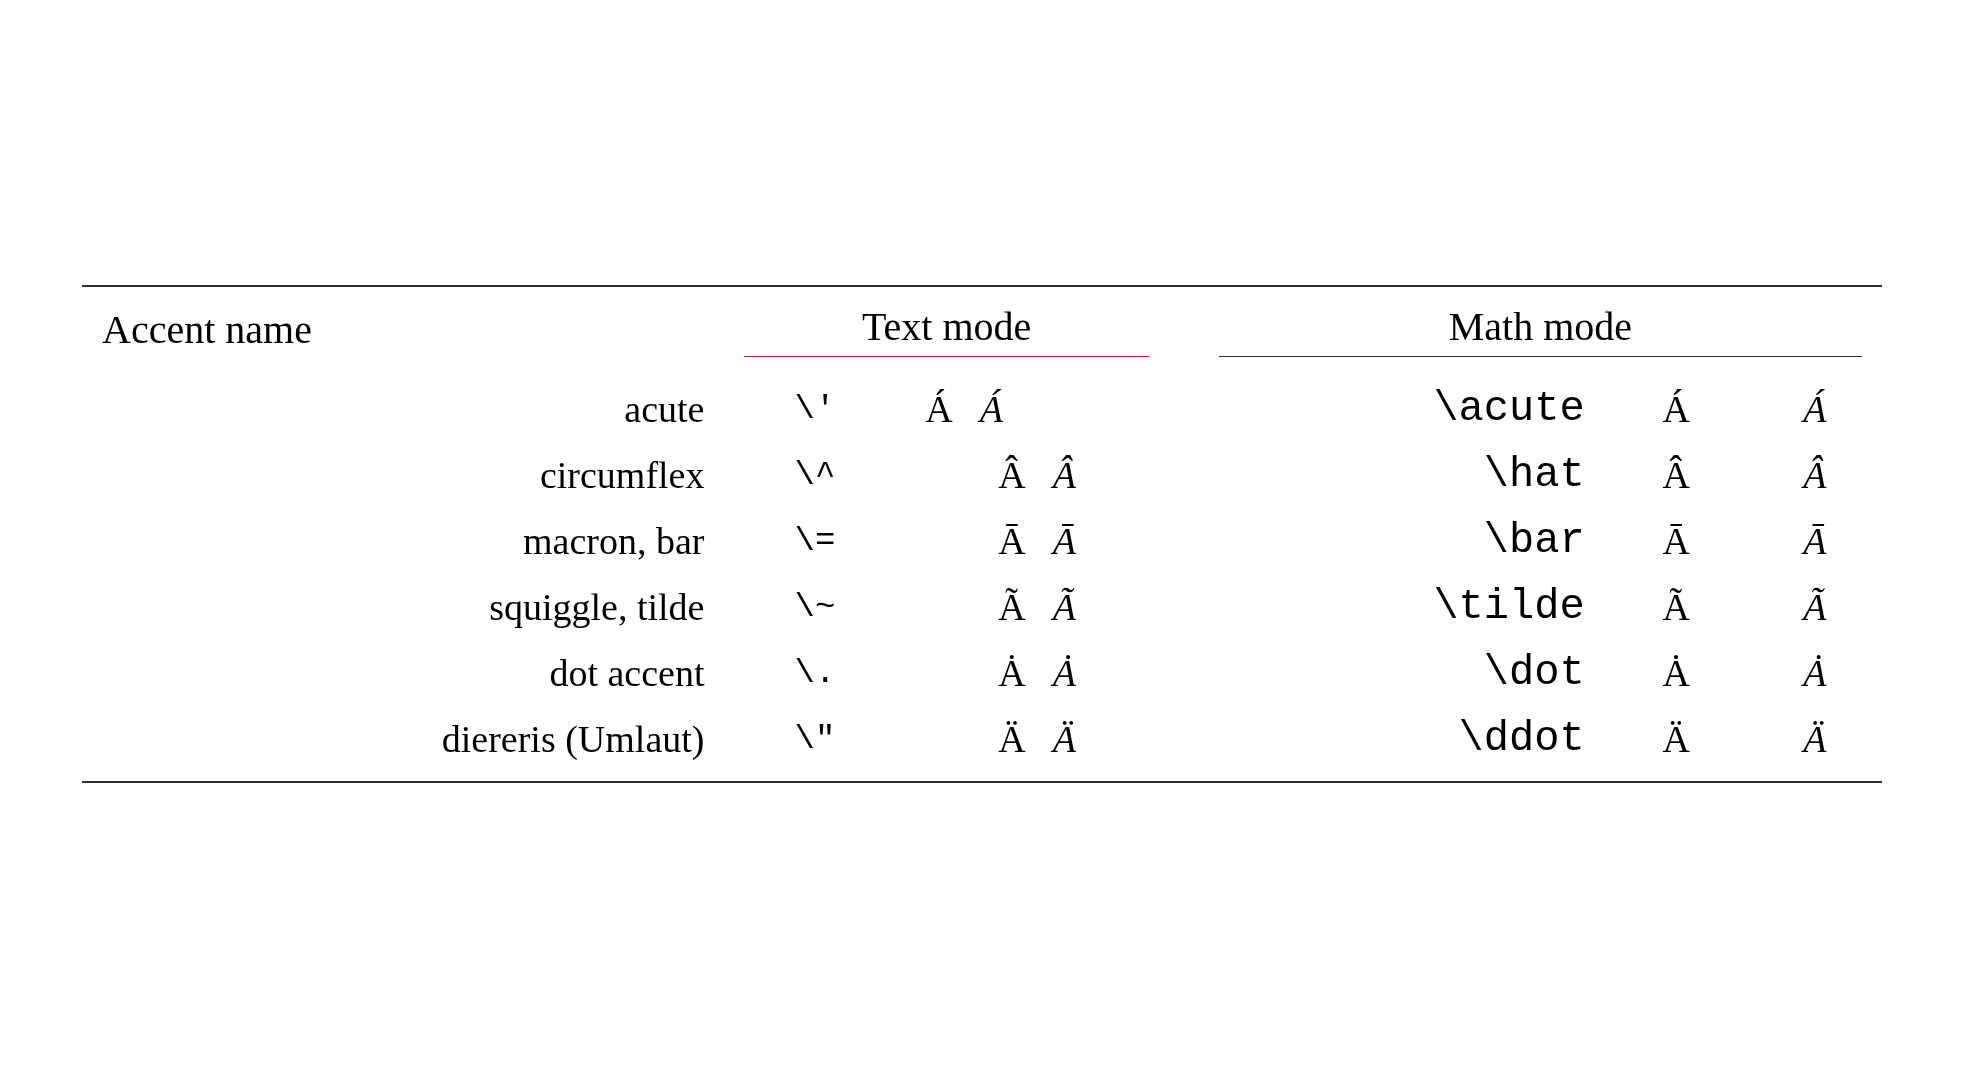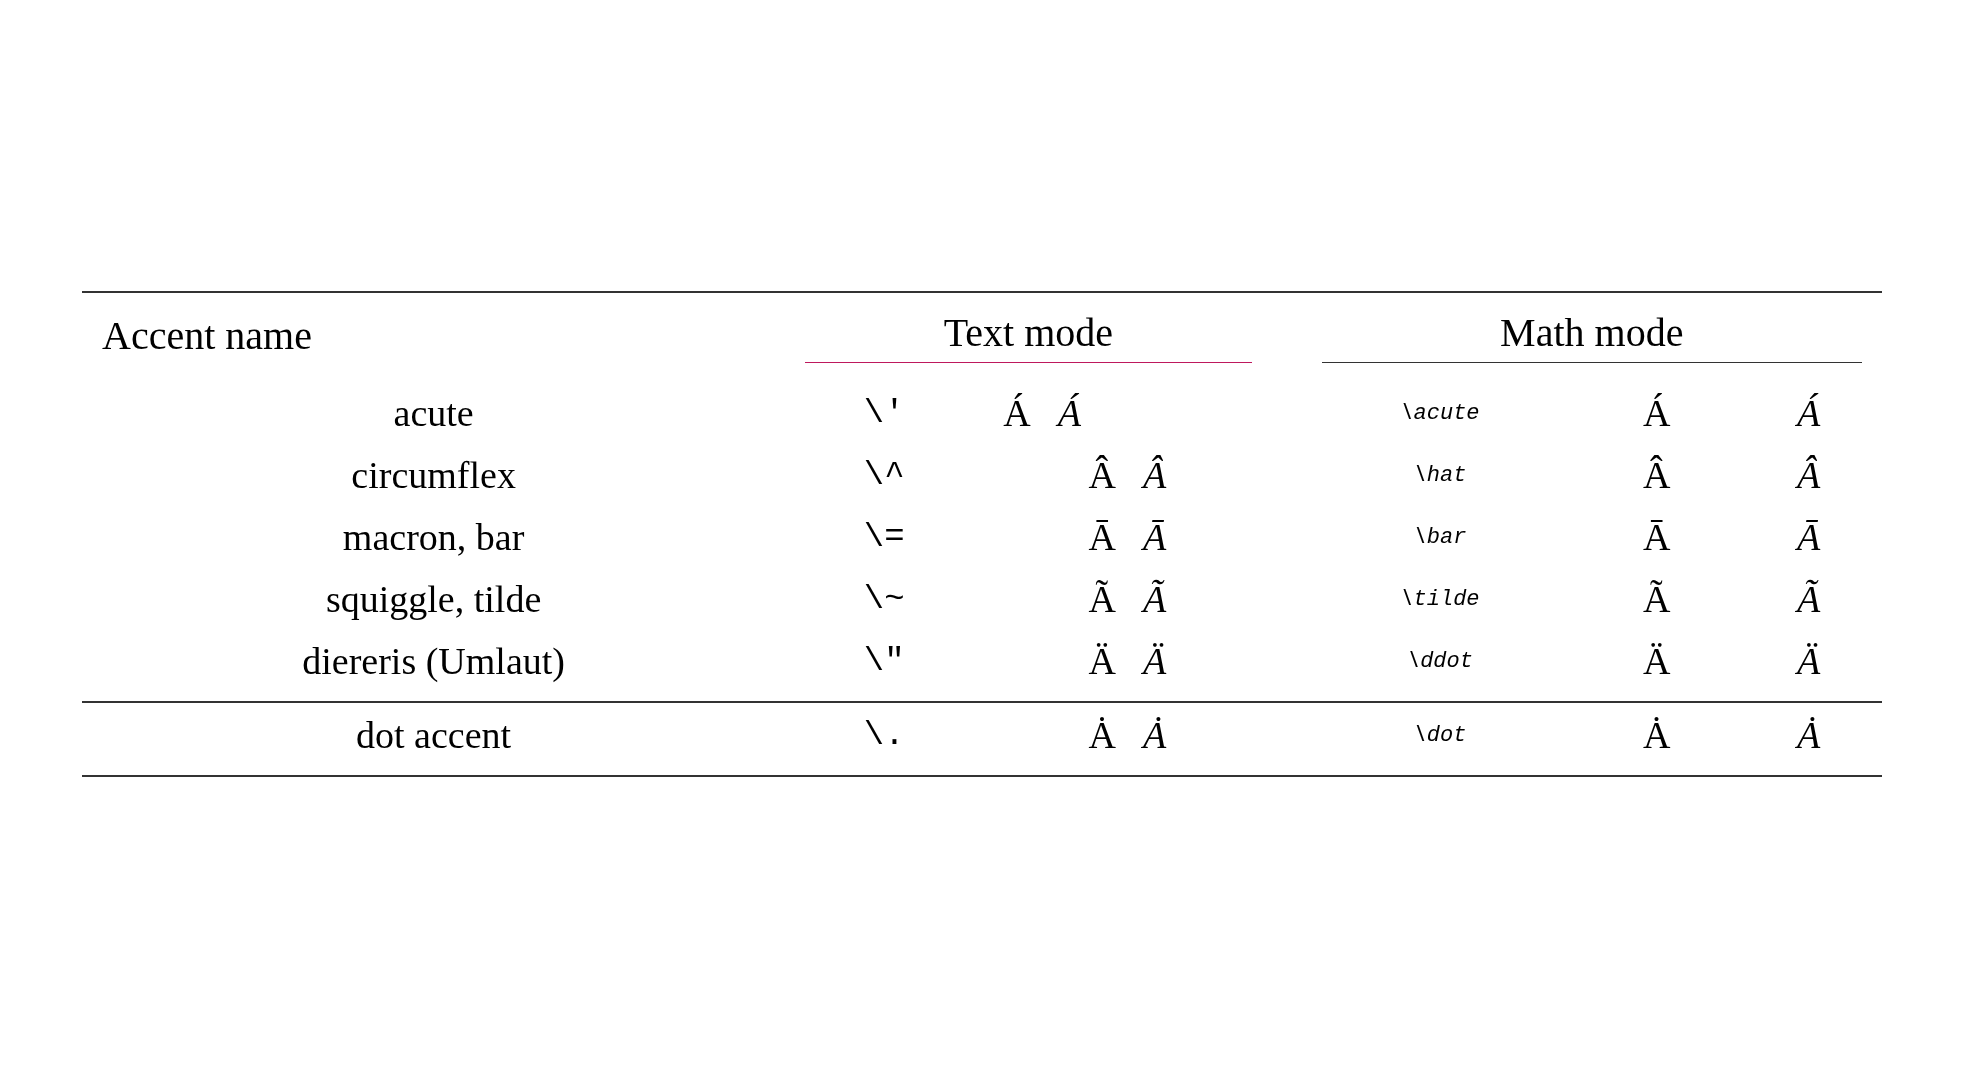--- a/index.html
+++ b/index.html
@@ -60,37 +60,36 @@
     tbody tr td {
       padding: 8px 20px;
       vertical-align: middle;
     }
 
     tbody tr:first-child td {
       padding-top: 18px;
     }
 
     td.accent-name {
-      text-align: center;
+      text-align: right;
       font-size: 38px;
       white-space: nowrap;
     }
 
     td.how-to-text {
       text-align: center;
       font-family: "Courier New", Courier, monospace;
       font-size: 34px;
     }
 
     td.math-how-to {
-      text-align: center;
+      text-align: right;
       font-family: "Courier New", Courier, monospace;
-      font-size: 22px;
+      font-size: 42px;
       white-space: nowrap;
-      font-style: italic;
     }
 
     td.math-result-upright {
       text-align: center;
       font-size: 38px;
     }
 
     td.math-result-italic {
       text-align: center;
       font-size: 38px;
@@ -184,38 +183,38 @@
       <td style="text-align:center;  padding-top: 10px;">
         <span style="font-size:38px;">Ã</span>&nbsp;&nbsp;
         <span style="font-size:38px; font-style:italic;">Ã</span>
       </td>
       <td class="separator" style=""></td>
       <td class="math-how-to" style=" padding-top: 10px;">\tilde</td>
       <td class="math-result-upright" style=" padding-top: 10px;">Ã</td>
       <td class="math-result-italic" style=" padding-top: 10px;">Ã</td>
     </tr>
         <tr>
+      <td class="accent-name" style=" padding-top: 10px;">dot accent</td>
+      <td class="how-to-text" style=" padding-top: 10px;">\.</td>
+      <td style="text-align:center;  padding-top: 10px;">
+        <span style="font-size:38px;">Ȧ</span>&nbsp;&nbsp;
+        <span style="font-size:38px; font-style:italic;">Ȧ</span>
+      </td>
+      <td class="separator" style=""></td>
+      <td class="math-how-to" style=" padding-top: 10px;">\dot</td>
+      <td class="math-result-upright" style=" padding-top: 10px;">Ȧ</td>
+      <td class="math-result-italic" style=" padding-top: 10px;">Ȧ</td>
+    </tr>
+        <tr>
       <td class="accent-name" style="border-bottom: 2.5px solid #333; padding-bottom: 18px; padding-top: 10px;">diereris (Umlaut)</td>
       <td class="how-to-text" style="border-bottom: 2.5px solid #333; padding-bottom: 18px; padding-top: 10px;">\"</td>
       <td style="text-align:center; border-bottom: 2.5px solid #333; padding-bottom: 18px; padding-top: 10px;">
         <span style="font-size:38px;">Ä</span>&nbsp;&nbsp;
         <span style="font-size:38px; font-style:italic;">Ä</span>
       </td>
       <td class="separator" style="border-bottom: 2.5px solid #333; padding-bottom: 18px;"></td>
       <td class="math-how-to" style="border-bottom: 2.5px solid #333; padding-bottom: 18px; padding-top: 10px;">\ddot</td>
       <td class="math-result-upright" style="border-bottom: 2.5px solid #333; padding-bottom: 18px; padding-top: 10px;">Ä</td>
       <td class="math-result-italic" style="border-bottom: 2.5px solid #333; padding-bottom: 18px; padding-top: 10px;">Ä</td>
     </tr>
-        <tr>
-      <td class="accent-name" style=" padding-top: 10px;">dot accent</td>
-      <td class="how-to-text" style=" padding-top: 10px;">\.</td>
-      <td style="text-align:center;  padding-top: 10px;">
-        <span style="font-size:38px;">Ȧ</span>&nbsp;&nbsp;
-        <span style="font-size:38px; font-style:italic;">Ȧ</span>
-      </td>
-      <td class="separator" style=""></td>
-      <td class="math-how-to" style=" padding-top: 10px;">\dot</td>
-      <td class="math-result-upright" style=" padding-top: 10px;">Ȧ</td>
-      <td class="math-result-italic" style=" padding-top: 10px;">Ȧ</td>
-    </tr>
       </tbody>
   </table>
 </div>
 
 </body></html>

